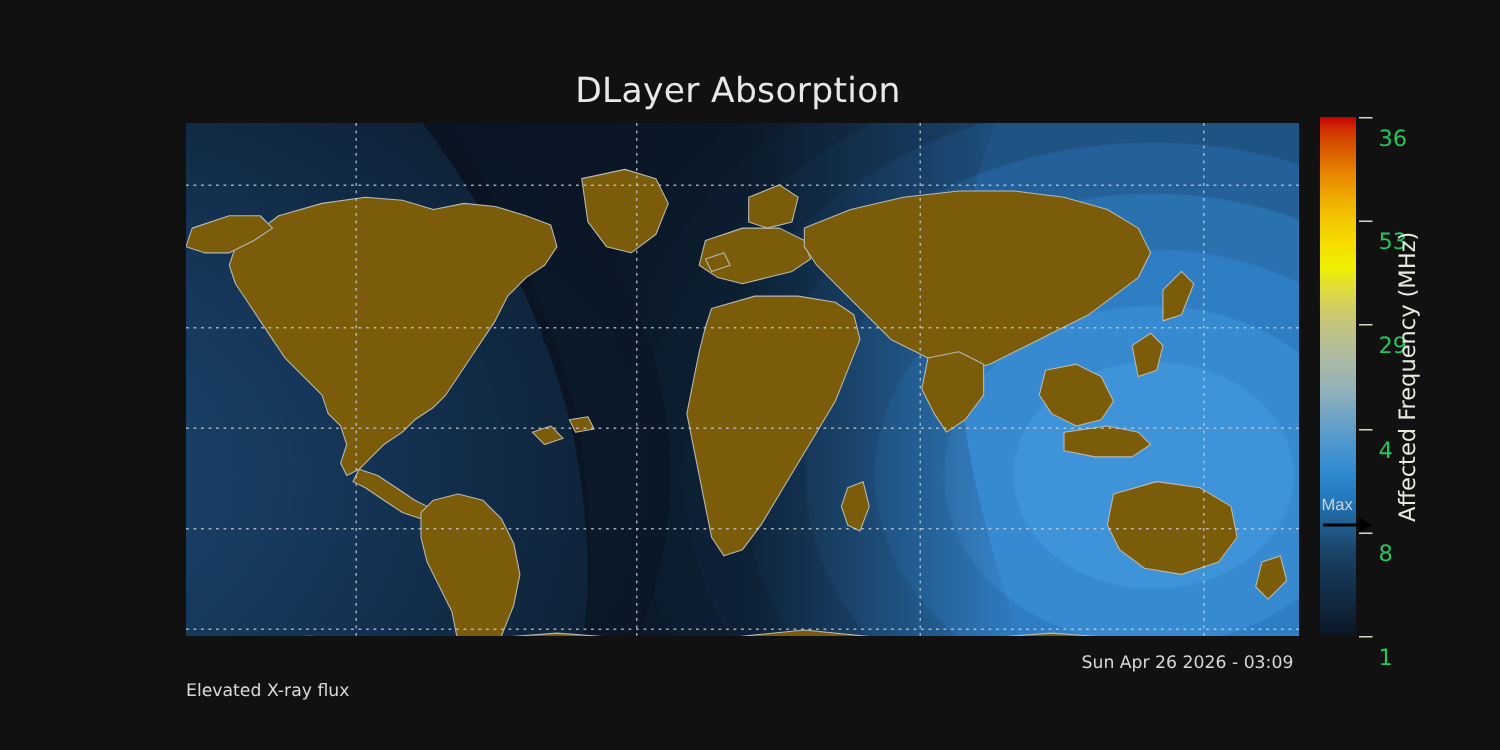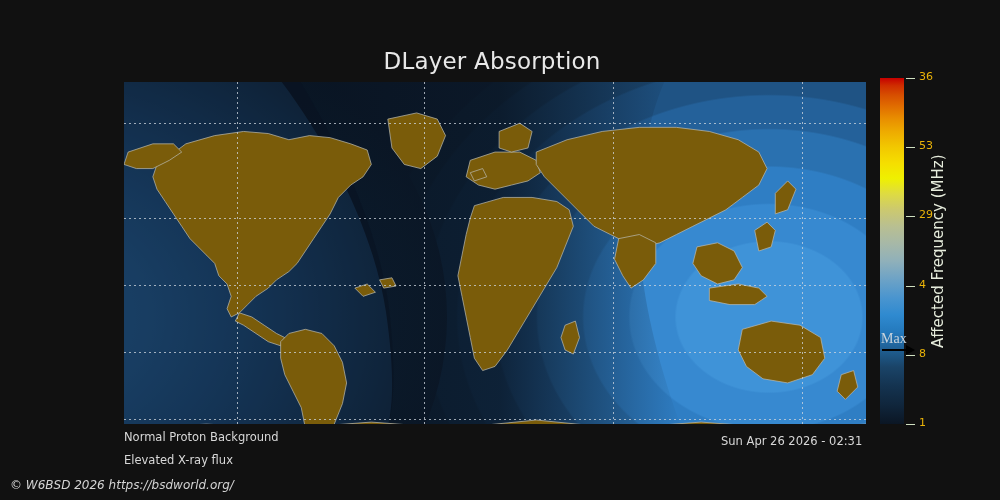--- a/index.html
+++ b/index.html
@@ -44,36 +44,36 @@
     background-size:5px 1px;opacity:.75;
   }
 
   
   .cbar-wrap{position:absolute;left:880px;top:78px;width:24px;height:346px;}
   .cbar{position:absolute;inset:0;}
   .cbar-tick{
     position:absolute;left:26px;width:9px;height:1px;background:#cfe0c0;
   }
   .cbar-lab{
-    position:absolute;left:39px;color:#eab308;font-size:11px;
-    transform:translateY(-8px);white-space:nowrap;
+    position:absolute;left:39px;color:#22c55e;font-size:15px;
+    transform:translateY(-8px);white-space:nowrap;margin-top:13px;
   }
   .cbar-title{
     position:absolute;left:929px;top:78px;height:346px;
     display:flex;align-items:center;justify-content:center;
     color:#e6ecdc;font-size:15px;
     writing-mode:vertical-rl;transform:rotate(180deg);
     white-space:nowrap;
   }
   .max-marker{
     position:absolute;left:880px;top:331px;width:60px;height:26px;
   }
   .max-label{
-    position:absolute;left:1px;top:0;color:#c9d4dd;font-size:14px;
-    font-family:Liberation Serif, serif;
+    position:absolute;left:1px;top:0;color:#c9d4dd;font-size:11px;
+    font-family:Liberation Sans, sans-serif;
   }
   .max-arrow{position:absolute;left:2px;top:13px;}
 
   
   .note{
     position:absolute;color:#d8d8d8;font-size:11.5px;white-space:nowrap;
   }
   .note-1{left:124px;top:430px;}
   .note-2{left:124px;top:453px;}
   .stamp{position:absolute;left:721px;top:434px;color:#d8d8d8;font-size:11.5px;white-space:nowrap;}
@@ -275,18 +275,16 @@
 
   <div class="max-marker">
     <div class="max-label">Max</div>
     <svg class="max-arrow" width="34" height="12" viewBox="0 0 34 12">
       <path d="M0,5 L24,5 L24,1 L33,6 L24,11 L24,7 L0,7 Z" fill="#000000"></path>
     </svg>
   </div>
 
   <div class="cbar-title">Affected Frequency (MHz)</div>
 
-  <div class="note note-1">Normal Proton Background</div>
   <div class="note note-2">Elevated X-ray flux</div>
-  <div class="stamp">Sun Apr 26 2026 - 02:31</div>
-  <div class="copyright">© W6BSD 2026 https://bsdworld.org/</div>
+  <div class="stamp">Sun Apr 26 2026 - 03:09</div>
 
 </div>
 
 </body></html>

